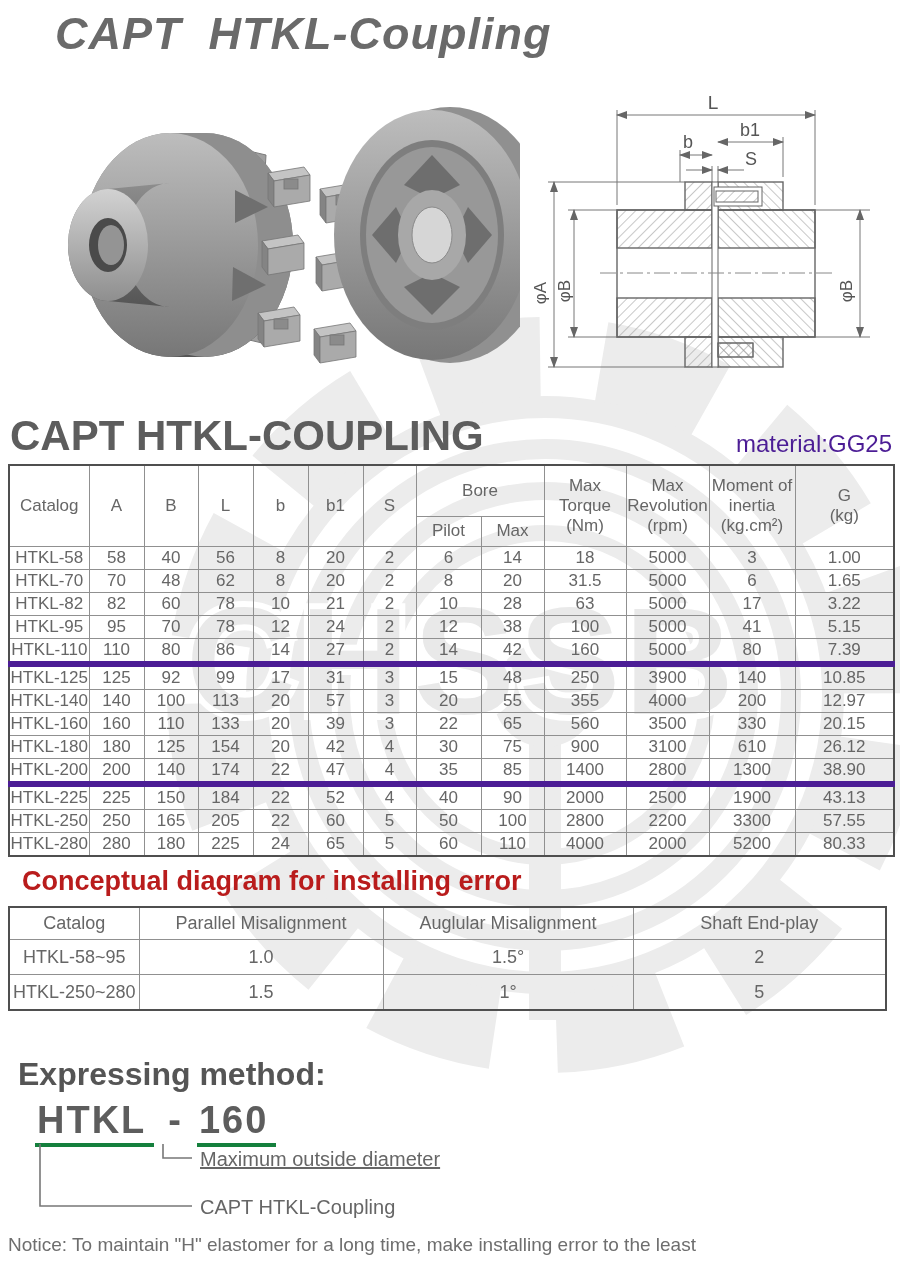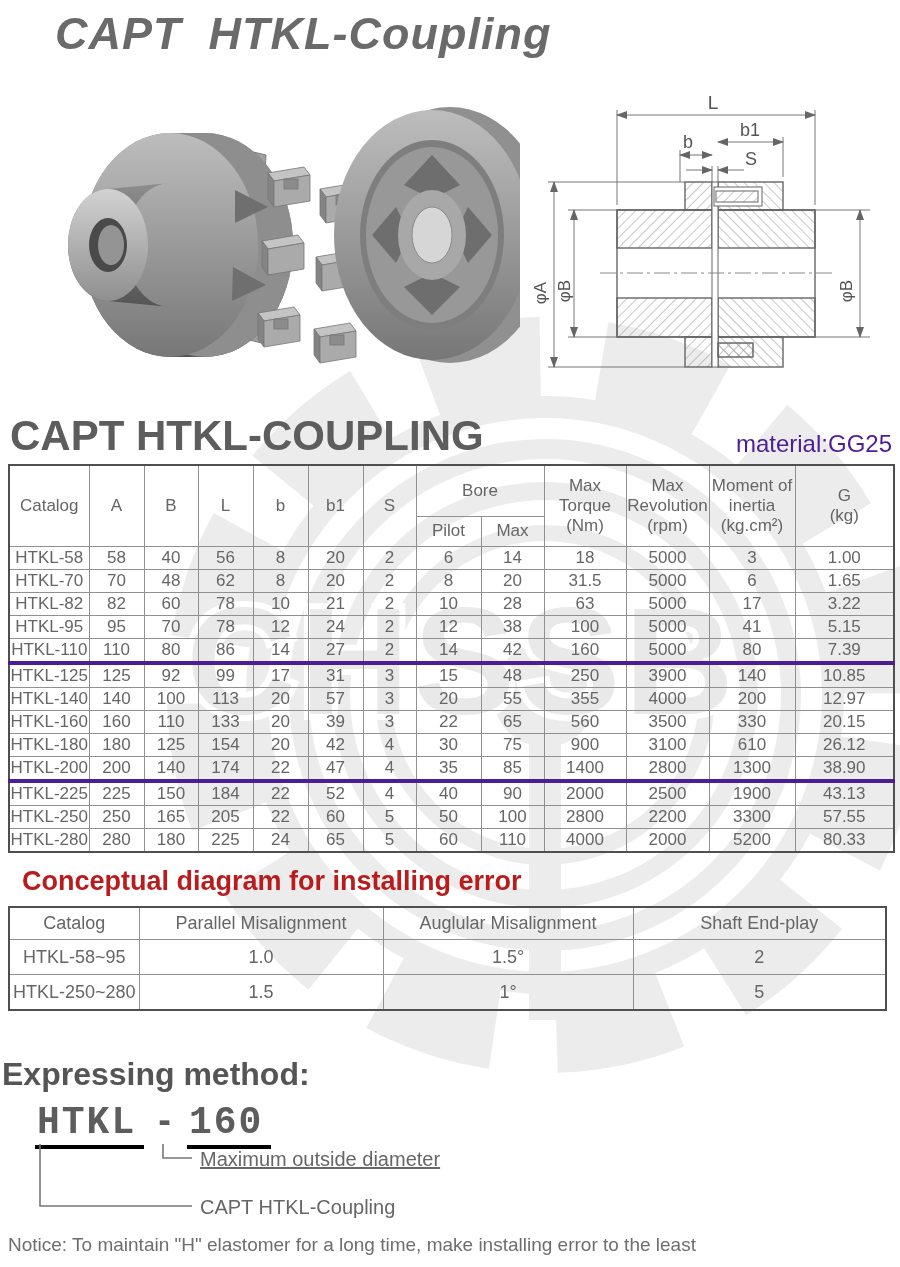--- a/index.html
+++ b/index.html
@@ -22,30 +22,30 @@
   .material-note{right:8px;top:430px;font-size:24px;color:#4c1d95;}
 
   table{border-collapse:collapse;table-layout:fixed;background:transparent;}
   th,td{border:1px solid #909090;text-align:center;color:#666;padding:0;font-weight:normal;}
 
   .spec-table{left:8px;top:464px;width:885px;border:2px solid #4f4f4f;}
   .spec-table th{font-size:17px;line-height:1.18;white-space:pre-line;}
   .spec-table thead tr.h1 th{height:50px;}
   .spec-table thead tr.h2 th{height:29px;}
   .spec-table tbody td{height:22px;font-size:17px;}
-  .spec-table tbody tr.group-top td{border-top:4px solid #4c1d95;}
+  .spec-table tbody tr.group-top td{border-top:6px solid #4c1d95;}
 
   .ie-head{left:22px;top:866px;font-size:27px;font-weight:bold;color:#b91c1c;}
   .ie-table{left:8px;top:906px;width:877px;border:2px solid #4f4f4f;}
   .ie-table th{height:31px;font-size:18px;}
   .ie-table td{height:34px;font-size:18px;}
 
-  .ex-head{left:2px;top:1056px;font-size:32px;font-weight:bold;color:#555;}
+  .ex-head{left:18px;top:1056px;font-size:32px;font-weight:bold;color:#555;}
   .ex-code{left:35px;top:1099px;font-size:38px;font-weight:bold;color:#5d5d5d;letter-spacing:2px;}
-  .ex-code .u{border-bottom:4px solid #000000;padding:0 8px 1px 2px;display:inline-block;font-family:Liberation Mono, monospace;}
+  .ex-code .u{border-bottom:4px solid #15803d;padding:0 8px 1px 2px;display:inline-block;}
   .ex-code .dash{margin:0 14px;}
   .callout-lines{left:0;top:1138px;}
   .callout-1{left:200px;top:1148px;font-size:20px;color:#666;text-decoration:underline;}
   .callout-2{left:200px;top:1196px;font-size:20px;color:#666;}
   .notice{left:8px;top:1234px;font-size:19px;color:#6e6e6e;}
 </style>
 </head>
 <body>
 
 <svg class="watermark" width="900" height="1267" viewBox="0 0 900 1267" aria-hidden="true">

